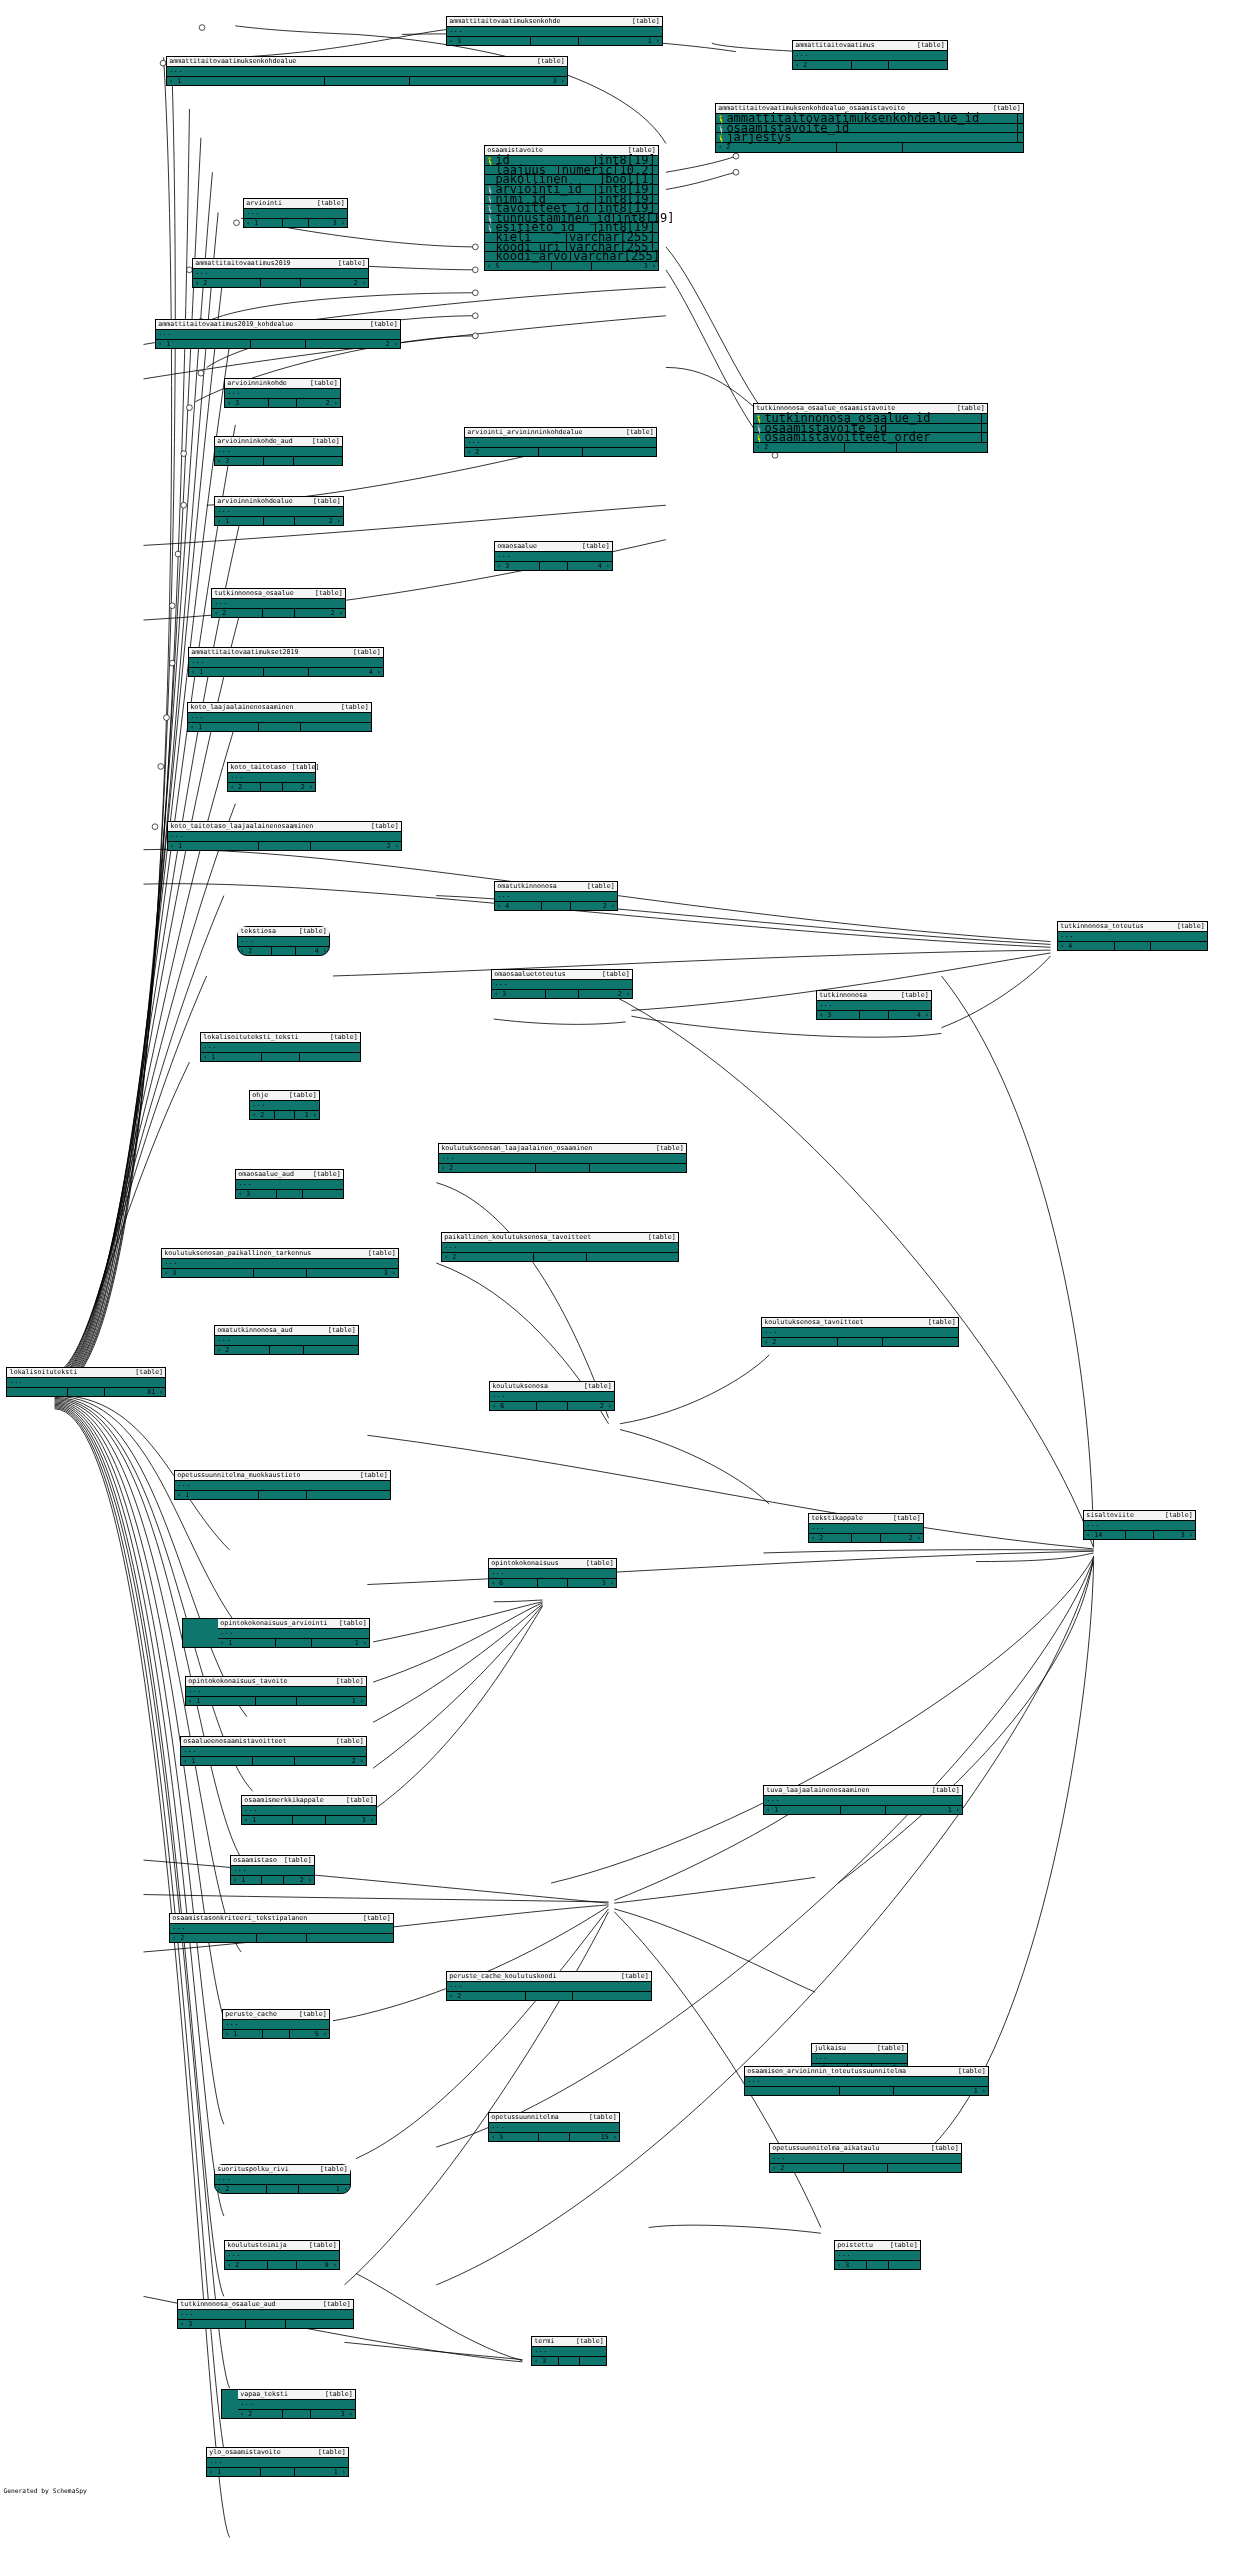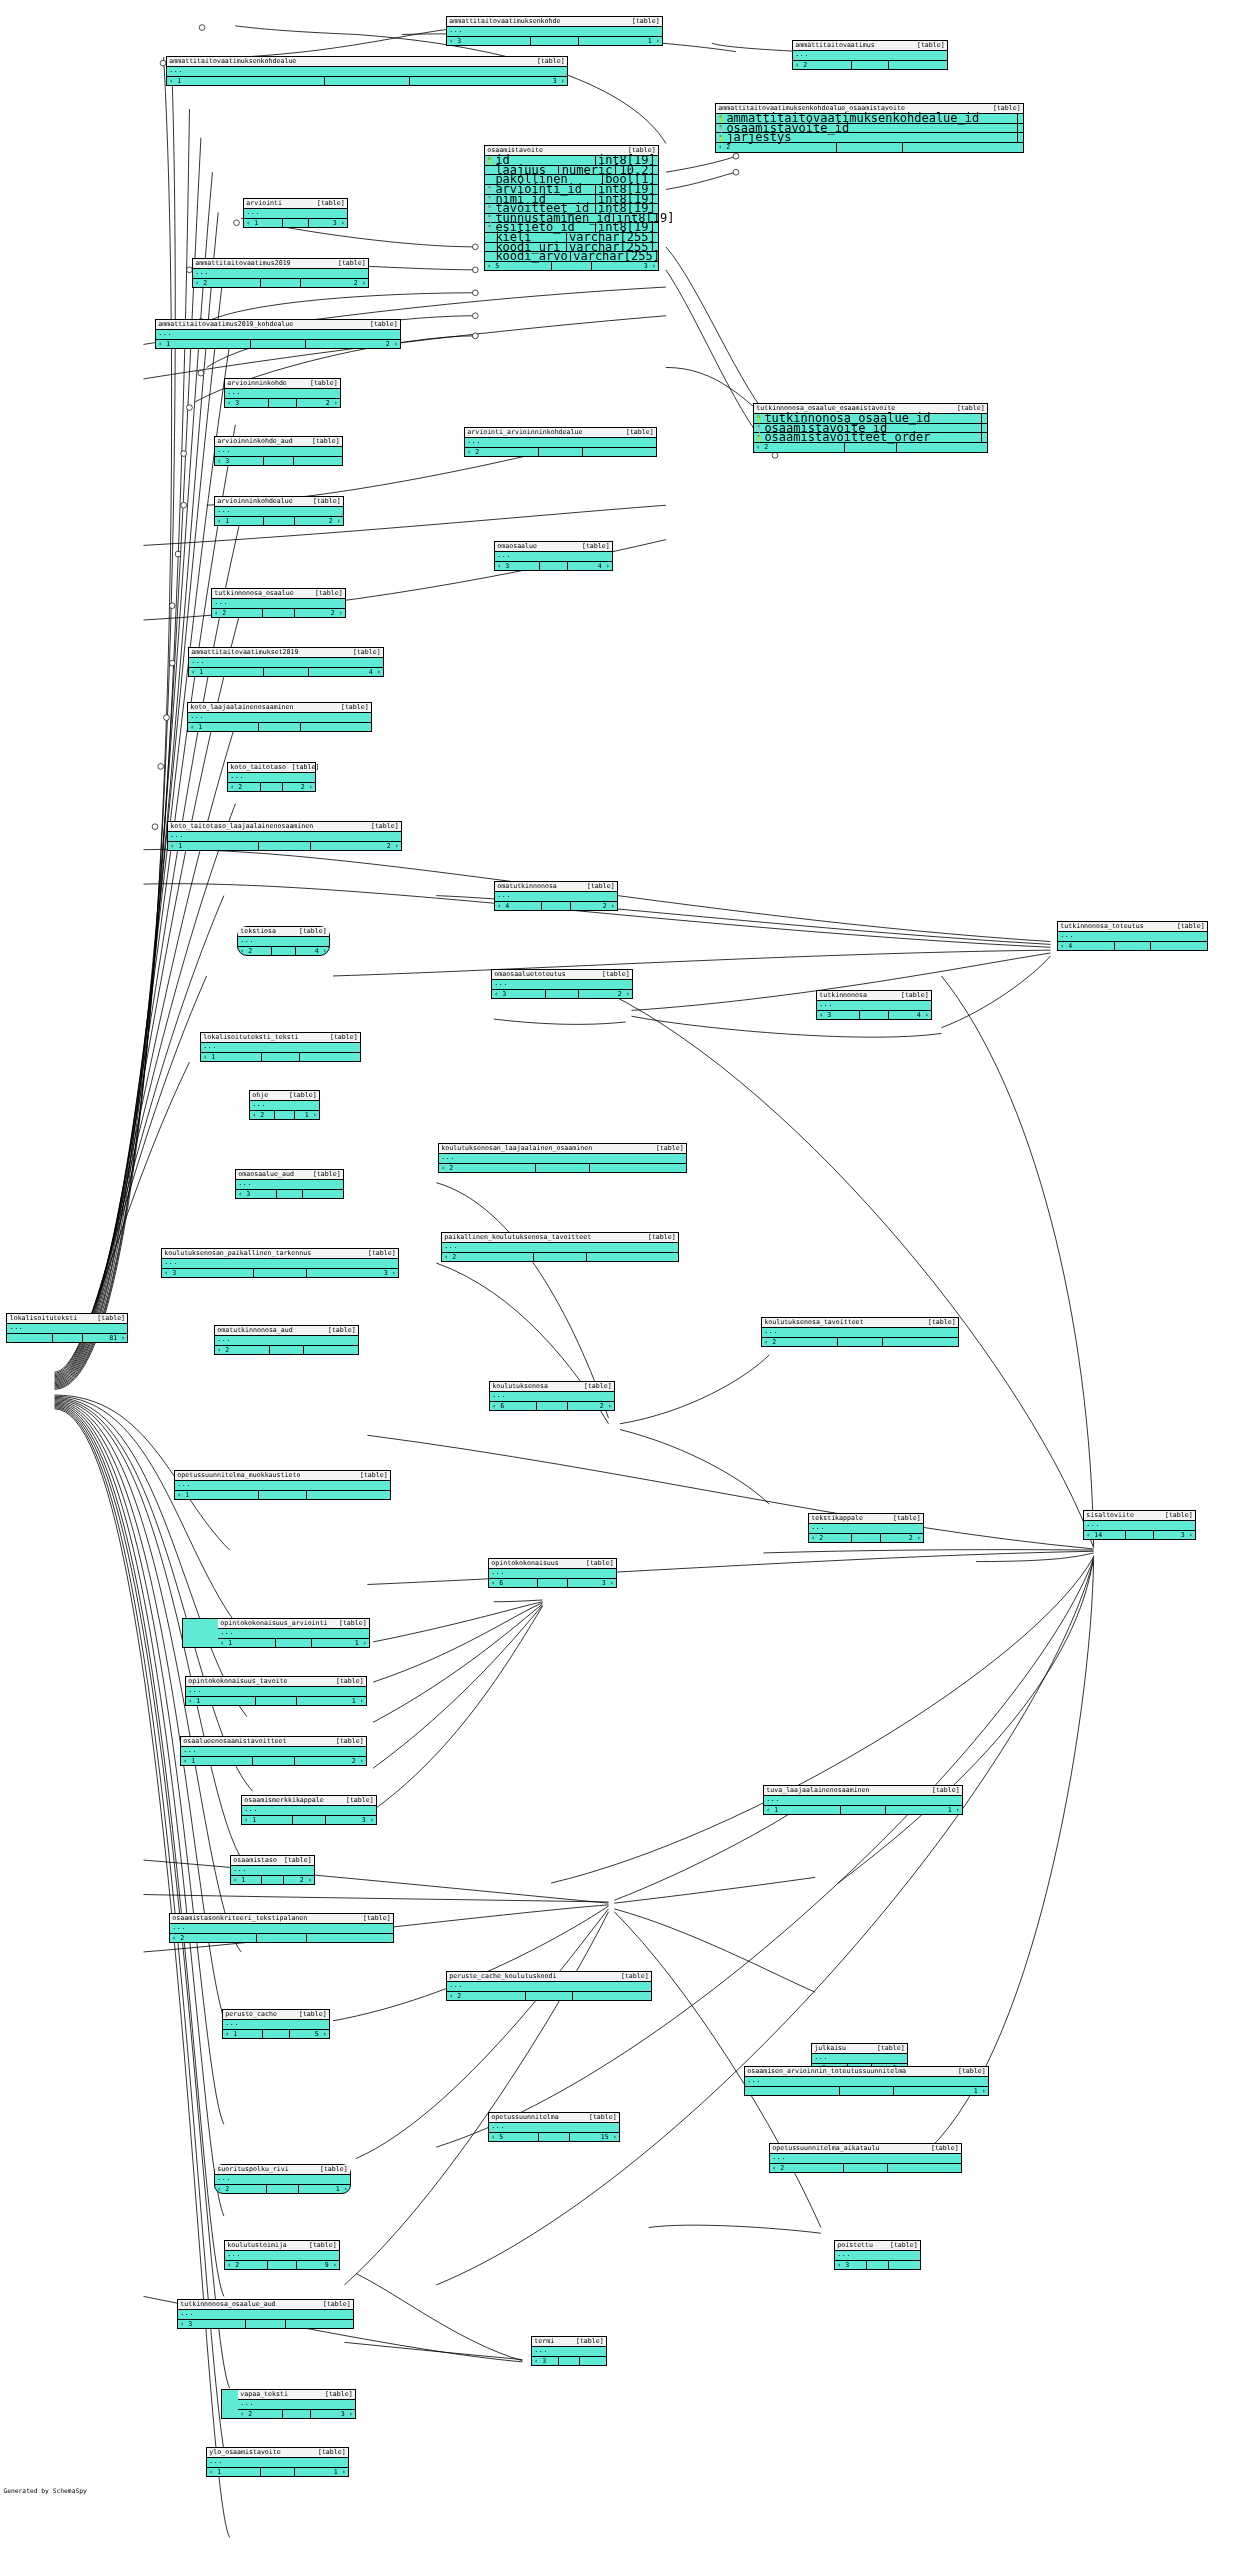--- a/index.html
+++ b/index.html
@@ -20,21 +20,21 @@
   #edges {
     position: absolute;
     left: 0; top: 0;
     width: 1244px;
     height: 2576px;
     pointer-events: none;
   }
   .tbl {
     position: absolute;
     border: 0.6px solid #000;
-    background: #5eead4;
+    background: #0f766e;
     box-sizing: border-box;
     z-index: 5;
   }
   .tbl.bold {
     border: 1.1px solid #000;
   }
   .tbl .hdr {
     display: flex;
     justify-content: space-between;
     align-items: center;
@@ -763,21 +763,21 @@
           <span class="tname">koulutuksenosa_tavoitteet</span>
           <span class="ttag">[table]</span>
         </div>
         <div class="ellip">...</div>
         <div class="foot">
           <div class="fl">‹ 2</div>
           <div class="fm"></div>
           <div class="fr"></div>
         </div>
       </div>
-      <div class="tbl" style="left: 6.4px; top: 1313px; width: 122px;">
+      <div class="tbl" style="left: 6.4px; top: 1367px; width: 160px;">
         <div class="hdr">
           <span class="tname">lokalisoituteksti</span>
           <span class="ttag">[table]</span>
         </div>
         <div class="ellip">...</div>
         <div class="foot">
           <div class="fl"></div>
           <div class="fm"></div>
           <div class="fr">81 ›</div>
         </div>

